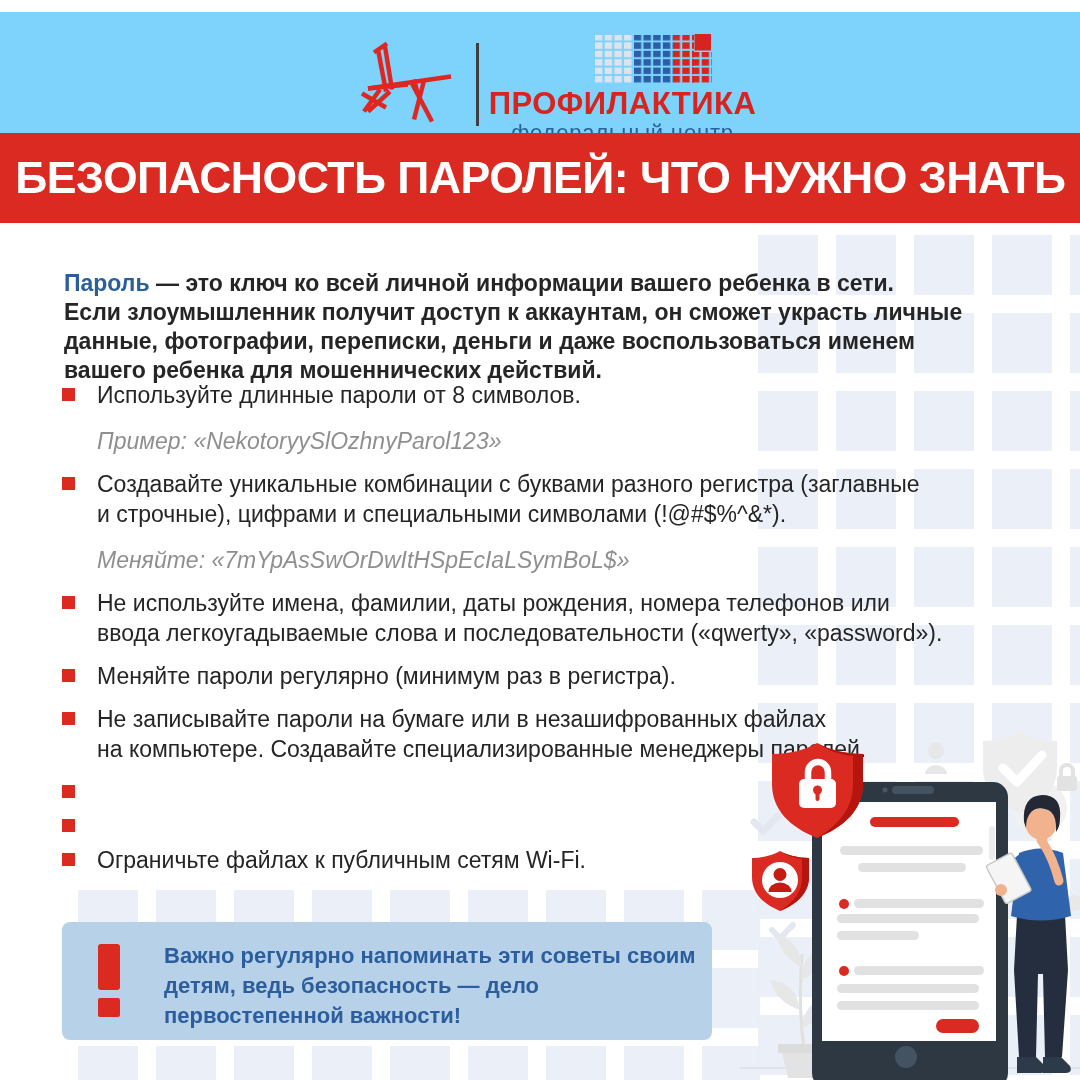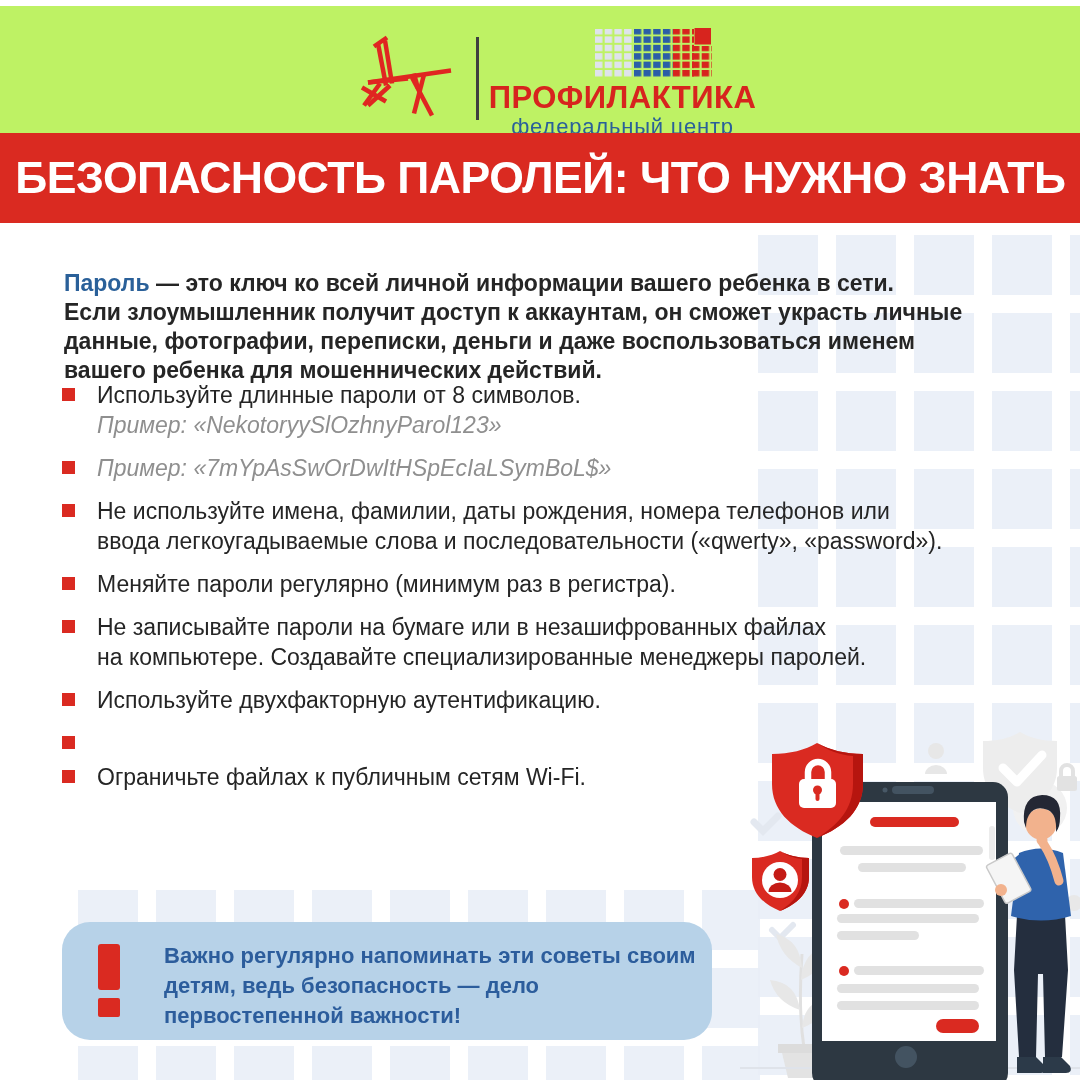--- a/index.html
+++ b/index.html
@@ -1,21 +1,21 @@
 <!DOCTYPE html>
 <html lang="ru"><head>
 <meta charset="utf-8">
 <style>
   html,body{margin:0;padding:0;background:#ffffff;}
   .canvas{
     position:relative;width:1080px;height:1080px;overflow:hidden;background:#ffffff;
     font-family:"Liberation Sans", sans-serif;color:#252525;
   }
   
-  .header{position:absolute;left:0;top:6px;width:1080px;height:163px;background:#bef264;}
+  .header{position:absolute;left:0;top:12px;width:1080px;height:163px;background:#7dd3fc;}
   .chair-logo{position:absolute;left:356px;top:26px;width:100px;height:88px;}
   .header-divider{position:absolute;left:476px;top:31px;width:3px;height:83px;background:#3f3f3f;}
   .brand{position:absolute;left:505px;top:22px;width:235px;display:flex;flex-direction:column;align-items:center;}
   .brand-grid{margin-left:62px;}
   .brand-title{margin-top:4px;font-size:31px;font-weight:700;letter-spacing:.5px;color:#d7241e;line-height:32px;}
   .brand-subtitle{margin-top:2px;font-size:22px;color:#2a6099;letter-spacing:.8px;line-height:22px;}
   
   .banner{position:absolute;left:0;top:133px;width:1080px;height:90px;background:#da2a21;
     display:flex;align-items:center;justify-content:center;}
   .banner-title{color:#ffffff;font-size:45px;font-weight:800;letter-spacing:-.5px;transform:scaleX(.99);white-space:nowrap;}
@@ -25,23 +25,23 @@
   .intro{position:absolute;left:56px;top:246px;width:985px;font-size:23px;line-height:29px;
     font-weight:700;white-space:pre-line;margin-left:8px;}
   .intro-term{color:#2a6099;}
   
   .tips{position:absolute;left:62px;top:380px;width:955px;list-style:none;margin:0;padding:0;}
   .tip{display:flex;align-items:flex-start;margin:0 0 13px 0;}
   .bullet{flex:0 0 13px;width:13px;height:13px;margin:8px 22px 0 0;background:#da2a21;}
   .tip-body{flex:1;}
   .tip.narrow .tip-body{max-width:660px;}
   .tip-text{display:block;font-size:23px;line-height:30px;color:#252525;white-space:pre-line;}
-  .tip-example{display:block;font-size:23px;line-height:30px;font-style:italic;color:#8f8f8f;margin-top:0;}
-  
-  .callout{position:absolute;left:62px;top:922px;width:650px;height:118px;background:#b7d2e8;border-radius:28px;}
+  .tip-example{display:block;font-size:23px;line-height:30px;font-style:italic;color:#8f8f8f;margin-top:16px;}
+  
+  .callout{position:absolute;left:62px;top:922px;width:650px;height:118px;background:#b7d2e8;border-radius:8px;}
   .excl{position:absolute;left:36px;top:22px;width:22px;}
   .excl-bar{width:22px;height:46px;background:#da2a21;border-radius:3px;}
   .excl-dot{width:22px;height:19px;background:#da2a21;margin-top:8px;border-radius:2px;}
   .callout-text{position:absolute;left:102px;top:19px;width:545px;font-size:22px;font-weight:700;
     line-height:30px;color:#2c5d9c;white-space:pre-line;}
   
   .illustration{position:absolute;left:740px;top:718px;width:340px;height:362px;}
 </style>
 </head>
 <body>
@@ -117,21 +117,23 @@
     <li class="tip">
       <span class="bullet"></span>
       <div class="tip-body">
         <span class="tip-text">Используйте длинные пароли от 8 символов.</span>
         <span class="tip-example">Пример: «NekotoryySlOzhnyParol123»</span>
       </div>
     </li>
     <li class="tip">
       <span class="bullet"></span>
       <div class="tip-body">
-        <span class="tip-example">Пример: «7mYpAsSwOrDwItHSpEcIaLSymBoL$»</span>
+        <span class="tip-text">Создавайте уникальные комбинации с буквами разного регистра (заглавные
+и строчные), цифрами и специальными символами (!@#$%^&amp;*).</span>
+        <span class="tip-example">Меняйте: «7mYpAsSwOrDwItHSpEcIaLSymBoL$»</span>
       </div>
     </li>
     <li class="tip">
       <span class="bullet"></span>
       <div class="tip-body">
         <span class="tip-text">Не используйте имена, фамилии, даты рождения, номера телефонов или
 ввода легкоугадываемые слова и последовательности («qwerty», «password»).</span>
       </div>
     </li>
     <li class="tip">
@@ -142,23 +144,20 @@
     </li>
     <li class="tip">
       <span class="bullet"></span>
       <div class="tip-body">
         <span class="tip-text">Не записывайте пароли на бумаге или в незашифрованных файлах
 на компьютере. Создавайте специализированные менеджеры паролей.</span>
       </div>
     </li>
     <li class="tip narrow">
       <span class="bullet"></span>
-      <div class="tip-body">
-        <span class="tip-text">Используйте двухфакторную аутентификацию.</span>
-      </div>
     </li>
     <li class="tip narrow">
       <span class="bullet"></span>
     </li>
     <li class="tip narrow">
       <span class="bullet"></span>
       <div class="tip-body">
         <span class="tip-text">Ограничьте файлах к публичным сетям Wi-Fi.</span>
       </div>
     </li>

